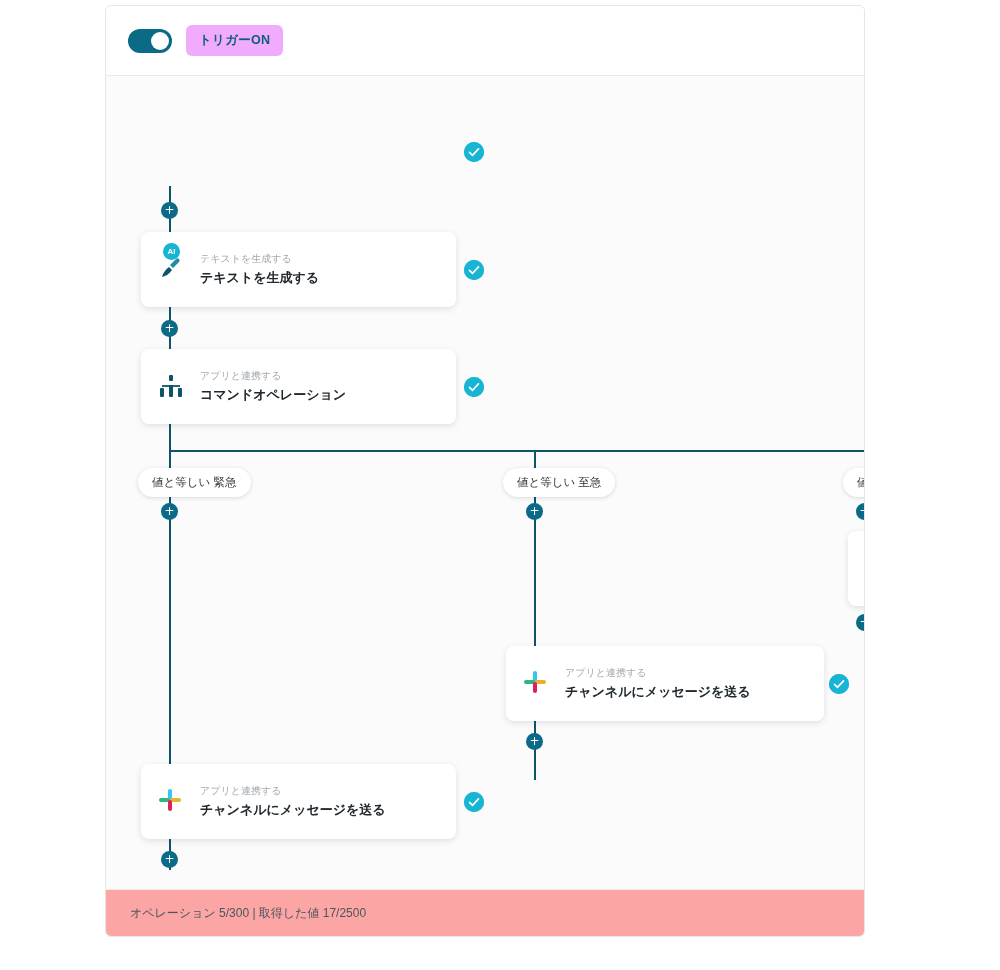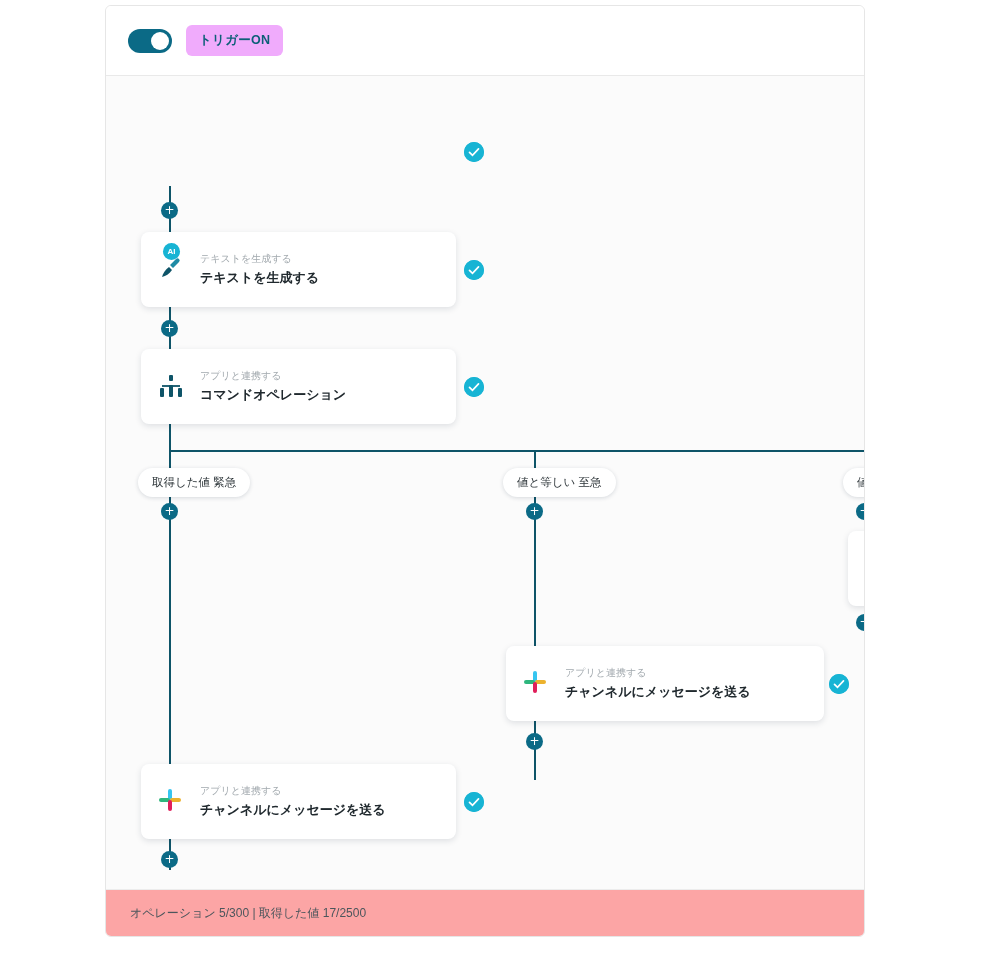--- a/index.html
+++ b/index.html
@@ -280,22 +280,22 @@
         <div class="title">コマンドオペレーション</div>
       </div>
     </div>
     <div class="check" style="left:358px; top:301px;">
       <svg width="20" height="20" viewBox="0 0 20 20">
           <circle cx="10" cy="10" r="10" fill="#17b4d4"></circle>
           <path d="M5.5 10.3l3 3 6-6.4" stroke="#fff" stroke-width="1.7" fill="none" stroke-linecap="round"></path>
         </svg>
     </div>
 
-    <div class="branch-label" style="left:32px; top:392px;">取得した値 緊急</div>
-    <div class="branch-label" style="left:397px; top:392px;">値と等しい 至急</div>
+    <div class="branch-label" style="left:32px; top:392px;">値と等しい 緊急</div>
+    <div class="branch-label" style="left:397px; top:392px;font-family:Liberation Serif, serif;">値と等しい 至急</div>
     <div class="branch-label" style="left:737px; top:392px;">値</div>
 
     <div class="plus" style="left:55px; top:427px;">+</div>
     <div class="plus" style="left:420px; top:427px;">+</div>
     <div class="plus" style="left:750px; top:427px;">+</div>
 
     <div class="node" style="left:400px; top:570px; width:318px; height:75px;">
       <div class="icon">
         <div class="slack">
           <i style="left:11px; top:2px; width:4px; height:11px; background:#36c5f0;"></i>

